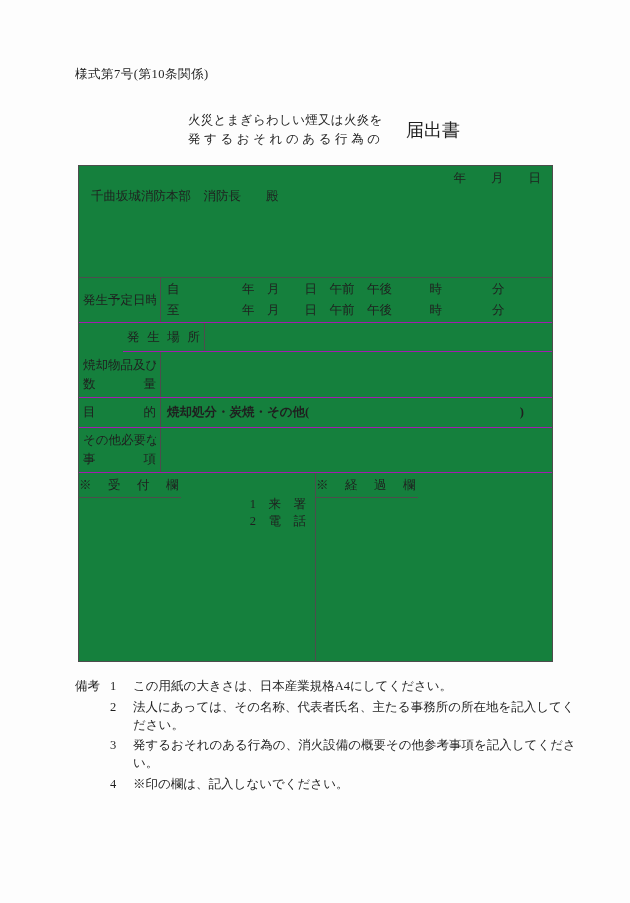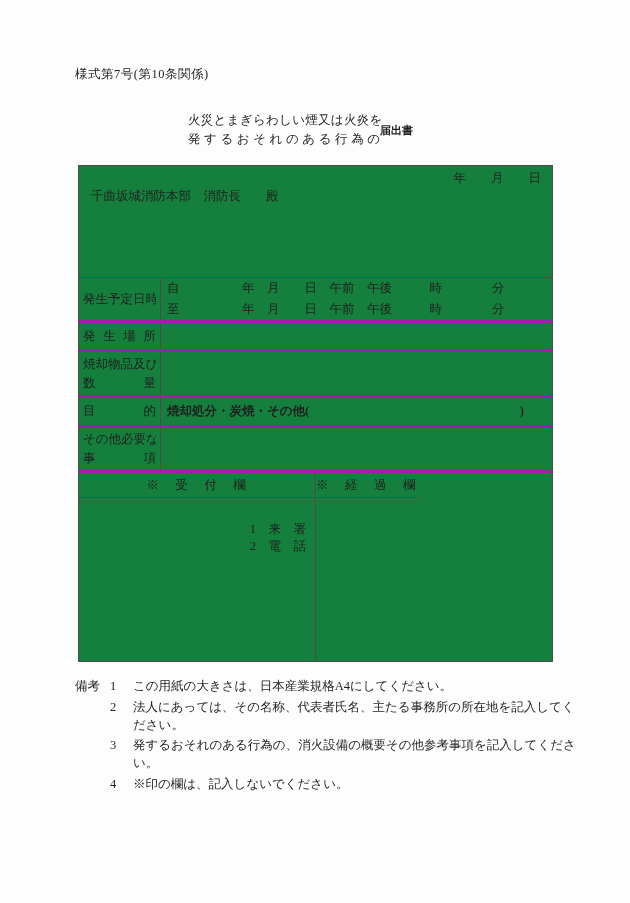--- a/index.html
+++ b/index.html
@@ -21,43 +21,43 @@
     position: absolute; left: 188px; top: 111px;
     display: flex; align-items: center;
   }
   .title-lines { width: 192px; }
   .title-line1 { font-size: 12.5px; line-height: 19px; letter-spacing: 0.3px; white-space: nowrap; }
   .title-line2 {
     font-size: 12.5px; line-height: 19px;
     text-align: justify; text-align-last: justify;
     text-justify: inter-character;
   }
-  .title-suffix { font-size: 11px; font-weight: bold; }
+  .title-suffix { margin-left: 26px; font-size: 18px; }
 
   
   .form-table {
     position: absolute; left: 78px; top: 165px;
     width: 475px; height: 497px;
     border: 1px solid #4d4d4d;
     background: #15803d;
   }
   .header-section {
     height: 112px; border-bottom: 1px solid #4d4d4d;
     padding-top: 4px;
   }
   .date-line { text-align: right; padding-right: 11px; line-height: 17px; }
   .addressee { padding-left: 12px; line-height: 17px; margin-top: 1px; }
   .notifier-block { margin-left: 280px; margin-top: 1px; }
   .notifier-block > div { line-height: 17.5px; white-space: nowrap; }
   .indent-1 { margin-left: 10px; }
   .indent-2 { margin-left: 25px; }
 
-  .trow { display: flex; border-bottom: 3px solid #a21caf; }
+  .trow { display: flex; border-bottom: 1px solid #a21caf; }
   .row-schedule { height: 45px; }
-  .row-location { height: 29px; }
+  .row-location { height: 29px; margin-left: 44px; }
   .row-items    { height: 46px; }
   .row-purpose  { height: 30px; }
   .row-other    { height: 45px; }
   .label-cell {
     width: 82px; flex: 0 0 82px;
     border-right: 1px solid #4d4d4d;
     padding: 0 4px;
     display: flex; flex-direction: column; justify-content: center;
   }
   .label-line {
@@ -69,21 +69,21 @@
   .schedule-line { line-height: 21px; padding-left: 6px; white-space: pre; }
   .purpose-line {
     display: flex; justify-content: space-between; align-items: center;
     padding-left: 6px; padding-right: 28px; white-space: pre; font-weight: bold;
   }
 
   .stamp-section { display: flex; height: 188px; }
   .stamp-col-left {
     width: 237px; flex: 0 0 237px;
     border-right: 1px solid #4d4d4d;
-    display: flex; flex-direction: column; justify-content: flex-end;
+    display: flex; flex-direction: row; justify-content: flex-end;
   }
   .stamp-col-right { flex: 1; display: flex; flex-direction: row; }
   .stamp-header {
     height: 25px; border-bottom: 1px solid #4d4d4d;
     display: flex; align-items: center; justify-content: center;
     letter-spacing: 2px; white-space: pre;
   }
   .stamp-body { flex: 1; font-family: Liberation Serif, serif; }
   .reception-options {
     padding-top: 23px; padding-right: 9px;

